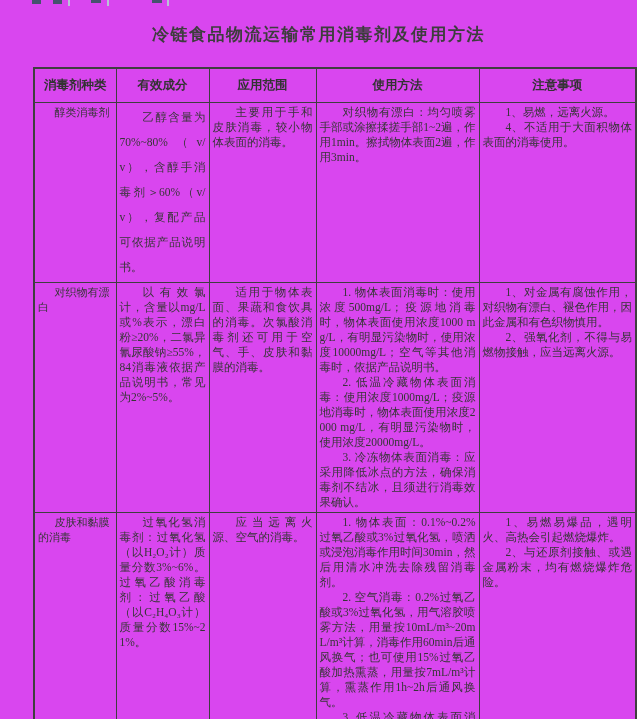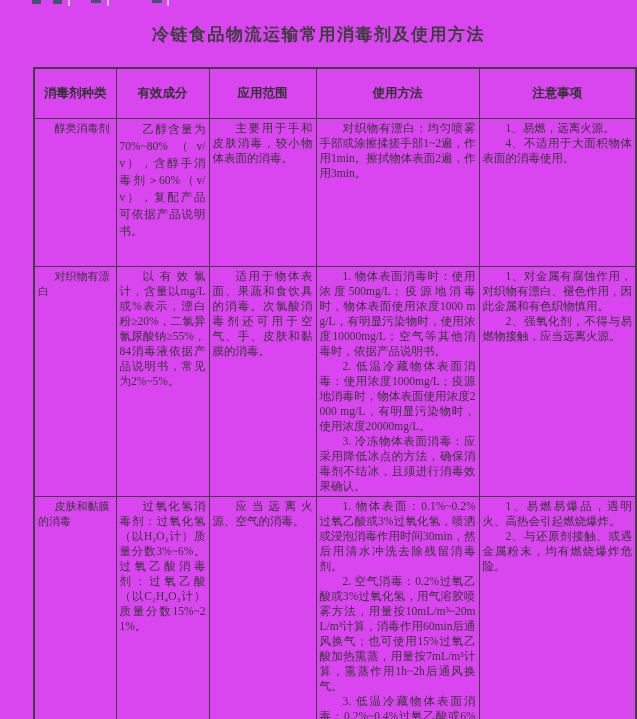--- a/index.html
+++ b/index.html
@@ -41,38 +41,38 @@
     border: 1px solid #3f3f3f;
     vertical-align: top;
     overflow: hidden;
   }
   .doc-table th {
     height: 19px;
     font-size: 12.5px;
     font-weight: bold;
     text-align: center;
     vertical-align: middle;
-    padding: 16px 2px;
+    padding: 8px 2px;
     color: #333;
     font-family: "Liberation Sans", "DejaVu Sans", sans-serif;
   }
   .doc-table td {
     padding: 2px 3px 2px 3px;
     font-size: 11.5px;
     line-height: 15px;
     color: #363636;
   }
   .doc-table td p {
     text-align: justify;
     text-indent: 2em;
     word-break: break-all;
   }
   td.c-type { font-size: 11px; }
   td.c-type p { text-indent: 1.5em; text-align: left; }
-  .row-alcohol .c-ing p { line-height: 17px; }
+  .row-alcohol .c-ing p { line-height: 25px; }
   .row-alcohol { height: 148px; }
   .row-chlorine { height: 212px; }
   col.col-1 { width: 82px; }
   col.col-2 { width: 93px; }
   col.col-3 { width: 107px; }
   col.col-4 { width: 163px; }
   col.col-5 { width: 157px; }
 </style>
 </head>
 <body>

